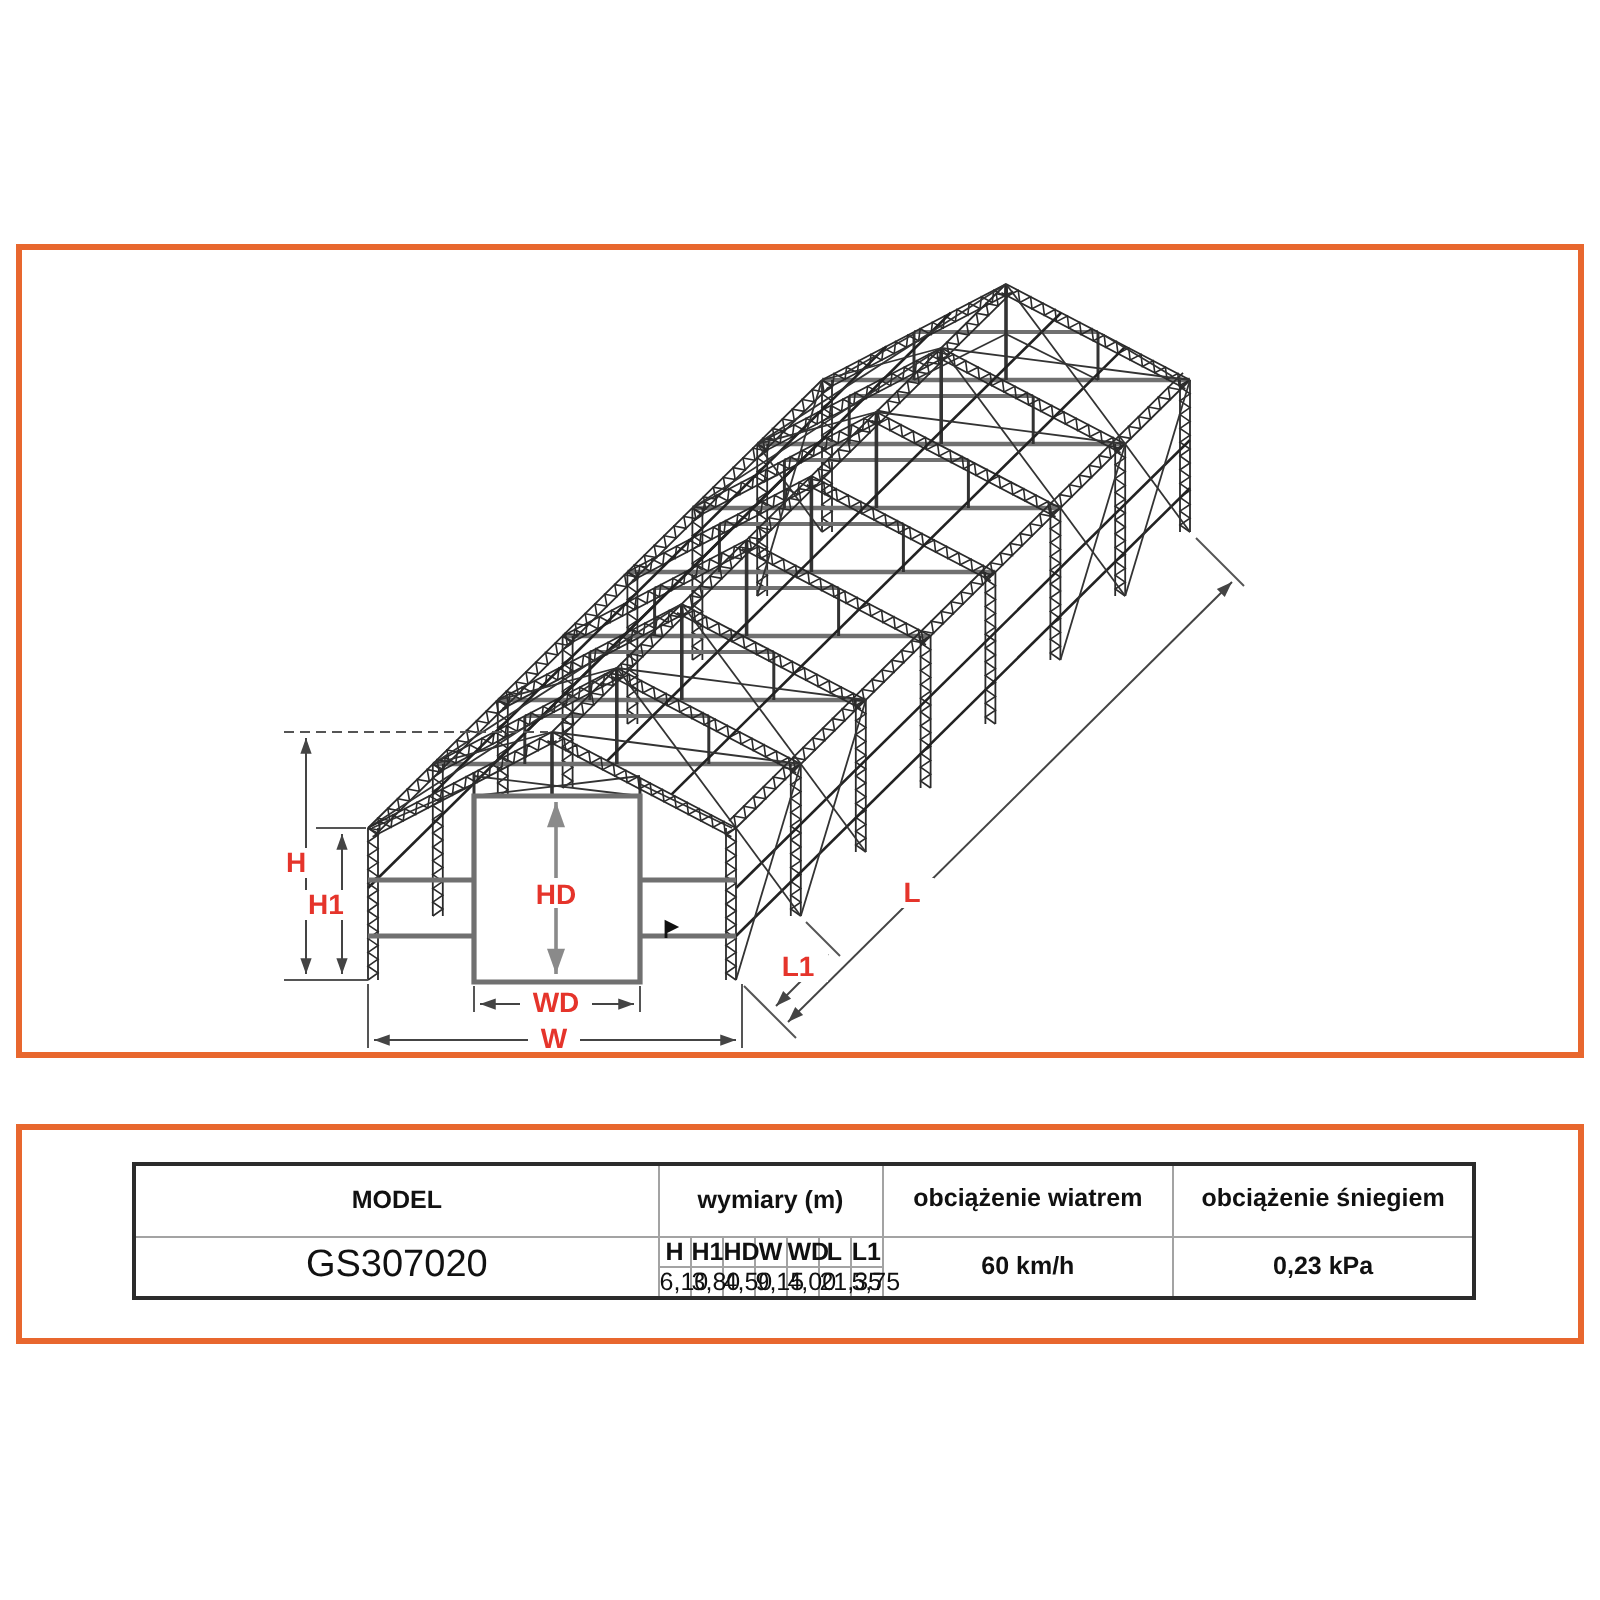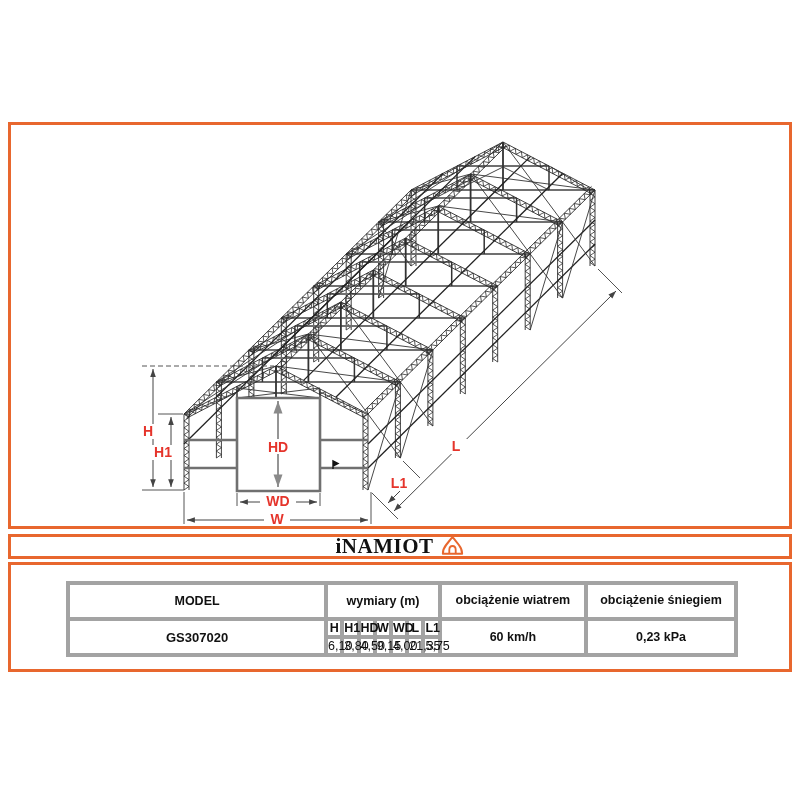--- a/index.html
+++ b/index.html
@@ -8,31 +8,31 @@
   .obox{position:absolute;border:3px solid #e8672e;background:#fff;}
   #draw-box{left:8px;top:122px;width:778px;height:401px;}
   #logo-band{left:8px;top:534px;width:778px;height:19px;display:flex;align-items:center;justify-content:center;gap:6px;}
   #table-box{left:8px;top:562px;width:778px;height:104px;}
   #struct-svg{position:absolute;left:0;top:0;}
   .brand-text{font-family:"Liberation Serif",serif;font-weight:700;font-size:21px;color:#111;
               letter-spacing:.5px;line-height:1;}
   .tent{color:#e8672e;display:inline-block;}
   table.spec{position:absolute;left:55px;top:16px;border-collapse:collapse;table-layout:fixed;
              width:672px;font-size:12.5px;color:#111;}
-  table.spec td,table.spec th{border:4px solid #a3a3a3;padding:0;text-align:center;vertical-align:middle;
+  table.spec td,table.spec th{border:1px solid #a3a3a3;padding:0;text-align:center;vertical-align:middle;
              font-family:"Liberation Sans",sans-serif;}
   table.spec{border:2px solid #2b2b2b;}
   .hrow{height:36px;font-weight:700;}
   .srow{height:14px;font-weight:700;}
   .vrow{height:14px;font-weight:400;}
   .c-model{width:132px;}
   .c-dim{width:56px;margin-left:17px;}
   .c-wind{width:73px;}
   .c-snow{width:75px;}
-  .model-val{font-weight:700;font-size:13px;}
+  .model-val{font-weight:400;font-size:19px;}
   .load-hdr{font-weight:700;line-height:1.25;margin-left:14px;}
   .dimlbl{font-family:"Liberation Sans",sans-serif;font-weight:700;font-size:14px;}
 </style>
 </head>
 <body>
 
 <div class="page">
 
   <div class="obox" id="draw-box" style="border-color: rgb(232, 103, 46); color: rgb(232, 103, 46);">
     <svg id="struct-svg" width="778" height="401" viewBox="11 125 778 401">
@@ -230,29 +230,20 @@
         <text class="dimlbl" x="163" y="457" text-anchor="middle" fill="#e5342b">H1</text>
         <text class="dimlbl" x="278" y="452" text-anchor="middle" fill="#e5342b">HD</text>
         <text class="dimlbl" x="278" y="506" text-anchor="middle" fill="#e5342b">WD</text>
         <text class="dimlbl" x="277" y="524" text-anchor="middle" fill="#e5342b">W</text>
         <text class="dimlbl" x="456" y="451" text-anchor="middle" fill="#e5342b">L</text>
         <text class="dimlbl" x="399" y="488" text-anchor="middle" fill="#e5342b">L1</text>
       </g>
     </svg>
   </div>
 
-  <div class="obox" id="logo-band" style="border-color: rgb(232, 103, 46); color: rgb(232, 103, 46);">
-    <span class="brand-text">iNAMIOT</span>
-    <span class="tent" style="border-color: rgb(232, 103, 46); color: rgb(232, 103, 46);">
-      <svg width="25" height="22" viewBox="0 0 26 24">
-        <path d="M2.5,21.5 C2.5,17.5 3.6,15 6,12 L11.5,5 Q13,3.1 14.5,5 L20,12 C22.4,15 23.5,17.5 23.5,21.5 Z" fill="none" stroke="currentColor" stroke-width="2.2" stroke-linejoin="round"></path>
-        <path d="M9.5,21.5 L9.5,17.5 C9.5,14.6 11,13.1 13,13.1 C15,13.1 16.5,14.6 16.5,17.5 L16.5,21.5" fill="none" stroke="currentColor" stroke-width="2" stroke-linejoin="round"></path>
-      </svg>
-    </span>
-  </div>
 
   <div class="obox" id="table-box" style="border-color: rgb(232, 103, 46); color: rgb(232, 103, 46);">
     <table class="spec">
       <tbody>
           <tr class="hrow">
         <td class="c-model">MODEL</td>
         <td class="c-dim" colspan="7">wymiary (m)</td>
         <td class="c-wind load-hdr">obciążenie wiatrem</td>
         <td class="c-snow load-hdr">obciążenie śniegiem</td>
       </tr>

